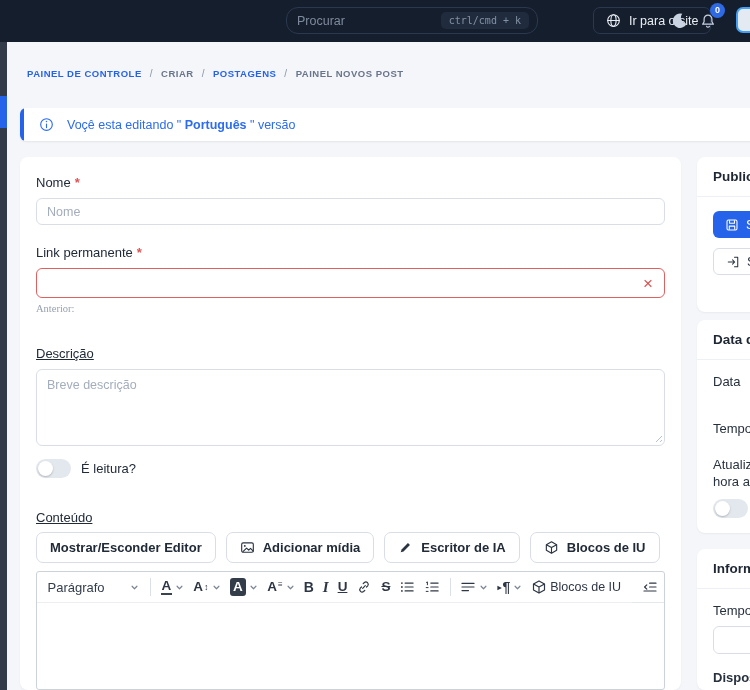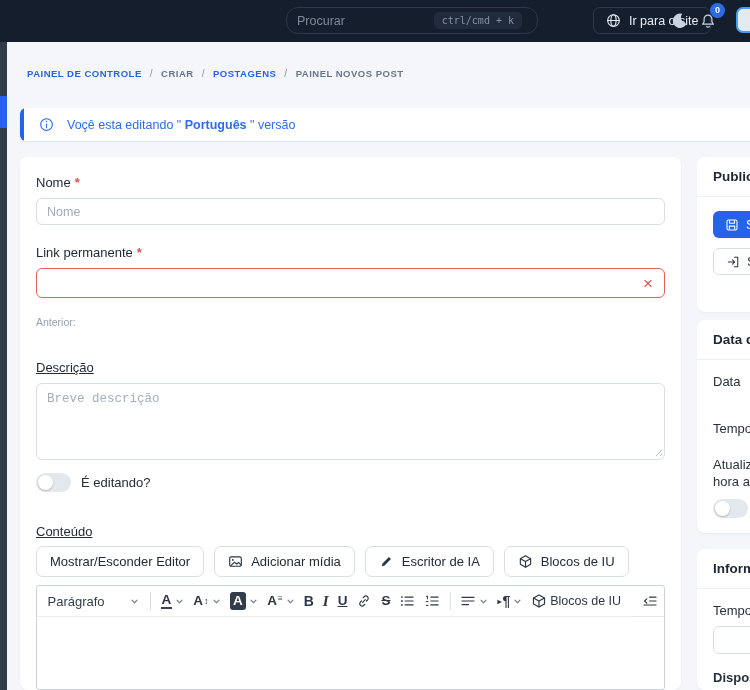--- a/index.html
+++ b/index.html
@@ -6,21 +6,21 @@
   body{width:750px;height:690px;position:relative;overflow:hidden;background:#f4f6f9;
        font-family:"Liberation Sans",sans-serif;-webkit-font-smoothing:antialiased;}
   button{font-family:"Liberation Sans",sans-serif;cursor:pointer;}
   
   .topbar{position:absolute;left:0;top:0;width:750px;height:42px;background:#151e2c;z-index:5;}
   .search{position:absolute;left:286px;top:7px;width:252px;height:27px;border:1px solid #2b3850;
           border-radius:12px;display:flex;align-items:center;box-sizing:border-box;}
   .search input{background:transparent;border:none;outline:none;color:#cdd6e4;font-size:12.5px;
           padding:0 10px;flex:1;min-width:0;font-family:inherit;}
   .search input::placeholder{color:#7e8a9d;}
-  .kbd{margin-right:15px;background:#202b3e;border-radius:5px;color:#8391a5;
+  .kbd{margin-right:8px;background:#202b3e;border-radius:5px;color:#8391a5;
        font:10px "DejaVu Sans Mono",monospace;padding:3px 8px;white-space:nowrap;}
   .site-btn{position:absolute;left:565px;top:7px;height:27px;border:1px solid #2b3850;background:transparent;
        border-radius:7px;display:flex;align-items:center;gap:8px;padding:0 12px;color:#e9edf4;font-size:12.5px;margin-left:28px;}
   .icon-btn{position:absolute;background:none;border:none;color:#c9d3e1;padding:0;line-height:0;}
   .moon-btn{left:671px;top:12px;}
   .bell-btn{left:700px;top:13px;}
   .badge{position:absolute;left:710px;top:3px;min-width:15px;height:15px;border-radius:8px;background:#2e6ae4;
        color:#fff;font-size:9px;font-weight:700;line-height:15px;text-align:center;padding:0 2px;box-sizing:border-box;}
   .avatar{position:absolute;left:736px;top:7px;width:26px;height:26px;border-radius:7px;
        border:2px solid #43a0f5;background:#e4eaf1;box-sizing:border-box;}
@@ -47,34 +47,34 @@
   .flabel{font-size:13px;font-weight:500;color:#212b38;}
   .req{color:#e05252;margin-left:4px;font-weight:600;}
   .input{height:27px;border:1px solid #d9dee6;border-radius:6px;padding:0 10px;font-size:12.5px;color:#2a3442;
        width:100%;box-sizing:border-box;outline:none;font-family:inherit;background:#fff;}
   .input::placeholder{color:#a3adbb;}
   .mt8{margin-top:8px;} .mt20{margin-top:20px;} .mt14{margin-top:32px;text-decoration:underline;}
   .pl-wrap{position:relative;margin-top:8px;}
   .input.error{border:1.5px solid #e06060;height:30px;padding-right:32px;}
   .clear-x{position:absolute;right:12px;top:50%;transform:translateY(-50%);color:#e05252;
        font-size:17px;line-height:1;cursor:pointer;}
-  .hint{font-size:10.5px;color:#98a1ad;margin-top:18px;}
+  .hint{font-size:10.5px;color:#98a1ad;margin-top:5px;font-family:Liberation Serif, serif;}
   .ta-wrap{position:relative;margin-top:8px;}
-  .tarea{height:77px;resize:none;padding:8px 10px;display:block;font-family:Liberation Mono, monospace;}
+  .tarea{height:77px;resize:none;padding:8px 10px;display:block;}
   .resize-grip{position:absolute;right:3px;bottom:4px;width:9px;height:9px;
        background:repeating-linear-gradient(135deg,transparent 0 2px,#b9c1cb 2px 3px);
        clip-path:polygon(100% 0,100% 100%,0 100%);cursor:nwse-resize;}
   .tglrow{display:flex;align-items:center;gap:10px;margin-top:13px;}
   .tgl{width:35px;height:19px;border-radius:10px;background:#e3e8ef;position:relative;display:inline-block;cursor:pointer;flex:none;}
   .tgl::after{content:"";position:absolute;left:2px;top:2px;width:15px;height:15px;border-radius:50%;
        background:#fff;box-shadow:0 1px 2px rgba(0,0,0,.22);}
   .tgl-label{font-size:13px;color:#212b38;}
   .cbtn-row{display:flex;gap:10px;margin-top:7px;}
   .cbtn{height:31px;border:1px solid #d9dee6;border-radius:7px;background:#fff;display:inline-flex;
-       align-items:center;gap:8px;padding:0 13px;font-size:13px;color:#212b38;}
+       align-items:center;gap:8px;padding:0 13px;font-size:13px;color:#212b38;font-weight:bold;}
   .cbtn .ic{color:#2a3340;}
   
   .editor{margin-top:8px;border:1px solid #ccd2da;border-radius:3px;flex:1;display:flex;flex-direction:row;
        min-height:0;overflow:hidden;background:#fff;}
   .tb{display:flex;align-items:center;padding:2px 6px;height:31px;box-sizing:border-box;flex:none;}
   .tb1{border-bottom:1px solid #eceef2;}
   .tb2{border-bottom:1px solid #e4e7ec;}
   .tb-item{display:inline-flex;align-items:center;gap:3px;height:26px;padding:0 4.5px;border:none;
        background:none;color:#2d3644;border-radius:3px;}
   .tb-item .ic{color:#2e3744;}
@@ -288,21 +288,21 @@
   <div class="hint">Anterior:</div>
 
   <div class="flabel mt14">Descrição</div>
   <div class="ta-wrap">
     <textarea class="input tarea" placeholder="Breve descrição" style=""></textarea>
     <i class="resize-grip"></i>
   </div>
 
   <div class="tglrow">
     <span class="tgl"></span>
-    <span class="tgl-label">É editando?</span>
+    <span class="tgl-label">É leitura?</span>
   </div>
 
   <div class="flabel mt14">Conteúdo</div>
   <div class="cbtn-row" id="content-buttons">
       <button class="cbtn">
         <span>Mostrar/Esconder Editor</span>
       </button>
       <button class="cbtn">
         <svg class="ic" width="15" height="15" viewBox="0 0 16 16">
           <use href="#s-image"></use>

